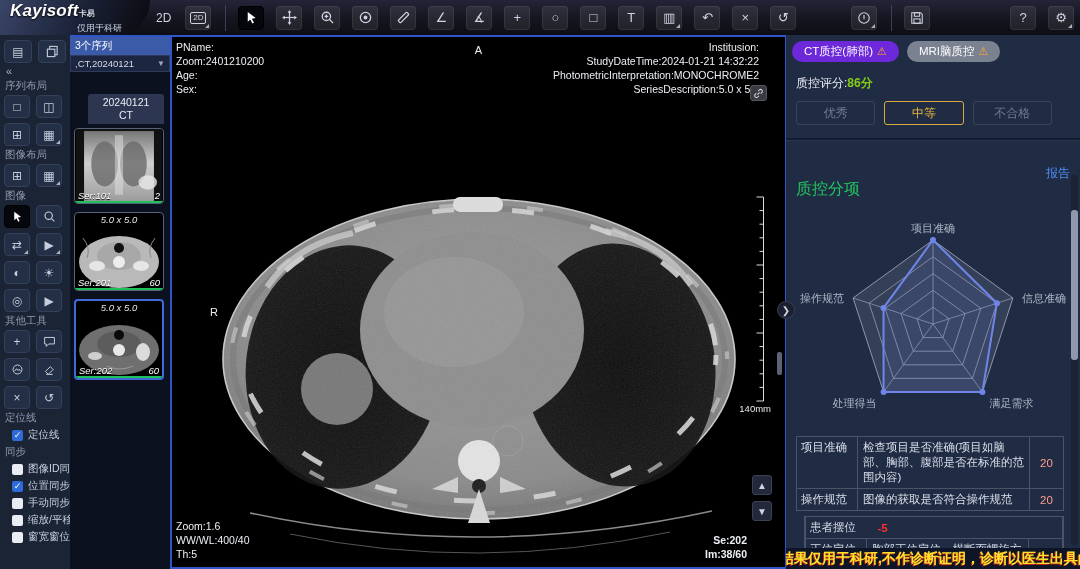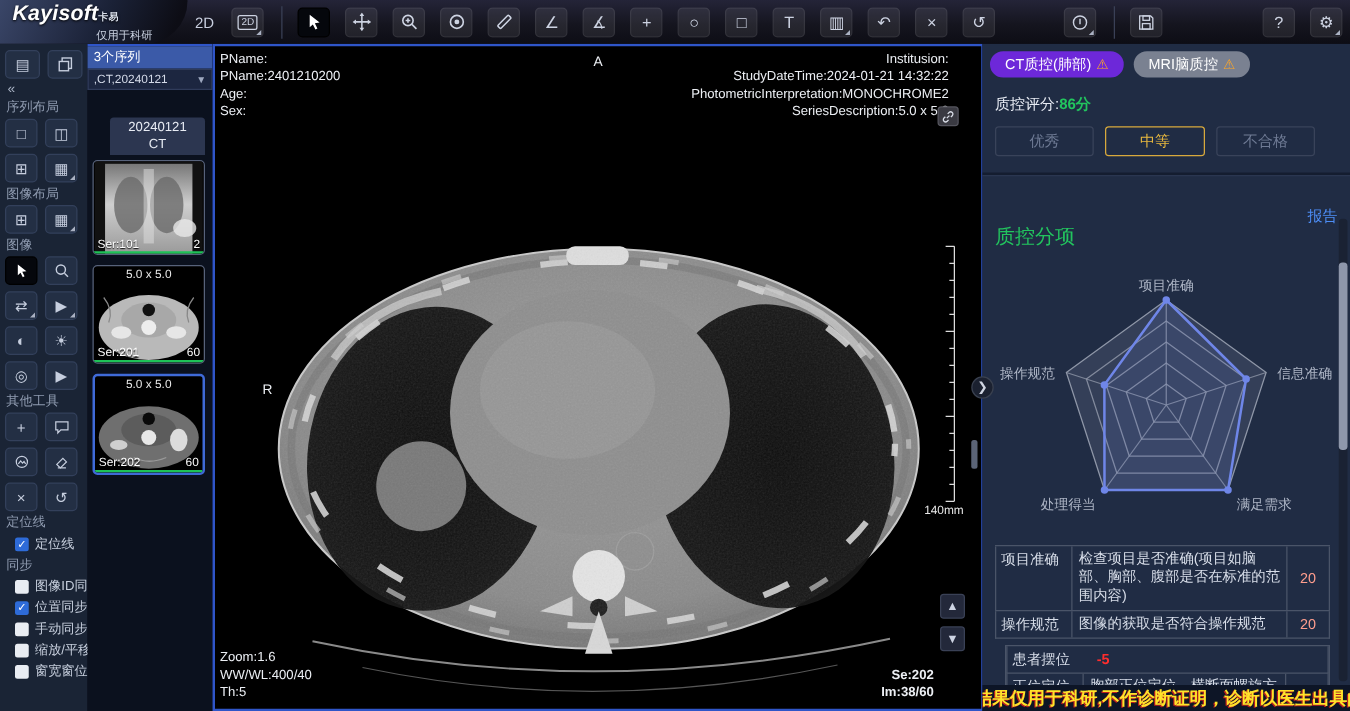--- a/index.html
+++ b/index.html
@@ -46,21 +46,21 @@
 
   
   .series { width:100px; background:#0b111e; flex:none; display:flex; flex-direction:column; border-top:2px solid #2f55c8;}
   .series-hdr { background:#3b5aa8; color:#fff; font-size:10.5px; padding:2px 5px; }
   .series-dd { background:#1c2640; color:#d4dae8; font-size:9.5px; padding:2px 4px; border:1px solid #2f3b5a;
                display:flex; align-items:center; justify-content:space-between; cursor:pointer; }
   .series-dd .chev { font-size:8px; color:#9fa9c0; }
   .study-group { margin:22px 6px 4px 18px; background:#2c3650; border-radius:3px 3px 0 0;
                  color:#e8ecf4; font-size:10.5px; text-align:center; padding:2px 0; line-height:13px; }
   .thumb { margin:0 6px 8px 4px; border:1px solid #57627a; border-radius:4px; position:relative;
-           background:#000; overflow:hidden; cursor:pointer; }
+           background:#000; overflow:hidden; cursor:pointer;font-style:italic; }
   .thumb.sel { border:2px solid #3f6ad8; }
   .thumb-top { color:#e8e8e8; font-size:9.5px; text-align:center; padding:1px 0; }
   .thumb svg { display:block; width:100%; }
   .thumb-meta { position:absolute; left:0; right:0; bottom:2px; display:flex; justify-content:space-between;
                 color:#fff; font-size:9.5px; padding:0 3px; text-shadow:0 1px 1px #000; }
   .thumb-bar { position:absolute; left:0; right:0; bottom:0; height:2px; background:#1ec258; }
 
   
   .viewport { flex:1; position:relative; background:#000; overflow:hidden;
               border:2px solid #2f55c8; border-right-width:1px; }
@@ -81,21 +81,21 @@
   .chev-up { bottom:72px; } .chev-dn { bottom:46px; }
 
   
   .rpanel { width:294px; flex:none; background:#202c44; position:relative; padding:6px 0 0 0; }
   .tabs { display:flex; gap:8px; padding:0 0 0 6px; }
   .pill { height:21px; border-radius:11px; padding:0 12px; font-size:11.5px; color:#fff;
           display:flex; align-items:center; gap:4px; cursor:pointer; background:#7a8191; }
   .pill.active { background:#6d28d9; }
   .warn { color:#ffa726; font-size:11px; }
   .score-row { margin:13px 10px 0 10px; font-size:12px; color:#e8ecf4; }
-  .score-val { color:#22c55e; font-weight:bold; }
+  .score-val { color:#84cc16; font-weight:bold; }
   .grade-row { display:flex; gap:9px; margin:9px 28px 0 10px; }
   .grade { flex:1; height:24px; border:1px solid #39435a; border-radius:3px; background:transparent;
            color:#6f7b95; font-size:12px; display:flex; align-items:center; justify-content:center; cursor:pointer; }
   .grade.active { border-color:#d8a93c; color:#e8b93f; }
   .rdivider { height:2px; margin-top:13px; background:#141d30; box-shadow:0 1px 0 #2a3650; }
   .sec-row { display:flex; justify-content:space-between; align-items:center; padding:7px 10px 0 10px; }
   .sec-title { color:#22c55e; font-size:16px;margin-top:32px; }
   .report-link { color:#4d8df5; font-size:12px; cursor:pointer; }
   .radar-wrap { height:236px; position:relative; }
   .qc-table { margin:0 16px 0 10px; font-size:11.5px; color:#d8dee9; border-top:1px solid #4a5468; overflow:hidden; height:135px;}
@@ -418,21 +418,21 @@
       <circle cx="307" cy="424" r="21" fill="#e4e4e4"></circle>
       <circle cx="307" cy="449" r="7" fill="#1c1c1c"></circle>
       <path d="M307 452 L296 486 L318 486 Z" fill="#d8d8d8"></path>
       <path d="M286 440 L260 452 L286 456 Z" fill="#cfcfcf"></path>
       <path d="M328 440 L354 452 L328 456 Z" fill="#cfcfcf"></path>
       <ellipse cx="307" cy="322" rx="256" ry="160" fill="#808080" filter="url(#grain)" opacity="0.5"></ellipse>
     </svg>
 
     <div class="ov ov-tl">
       <div>PName:</div>
-      <div>PName:2401210200</div>
+      <div>Zoom:2401210200</div>
       <div>Age:</div>
       <div>Sex:</div>
     </div>
     <div class="ov ov-a">A</div>
     <div class="ov ov-r">R</div>
     <div class="ov ov-tr">
       <div>Institusion:</div>
       <div>StudyDateTime:2024-01-21 14:32:22</div>
       <div>PhotometricInterpretation:MONOCHROME2</div>
       <div>SeriesDescription:5.0 x 5.0</div>

